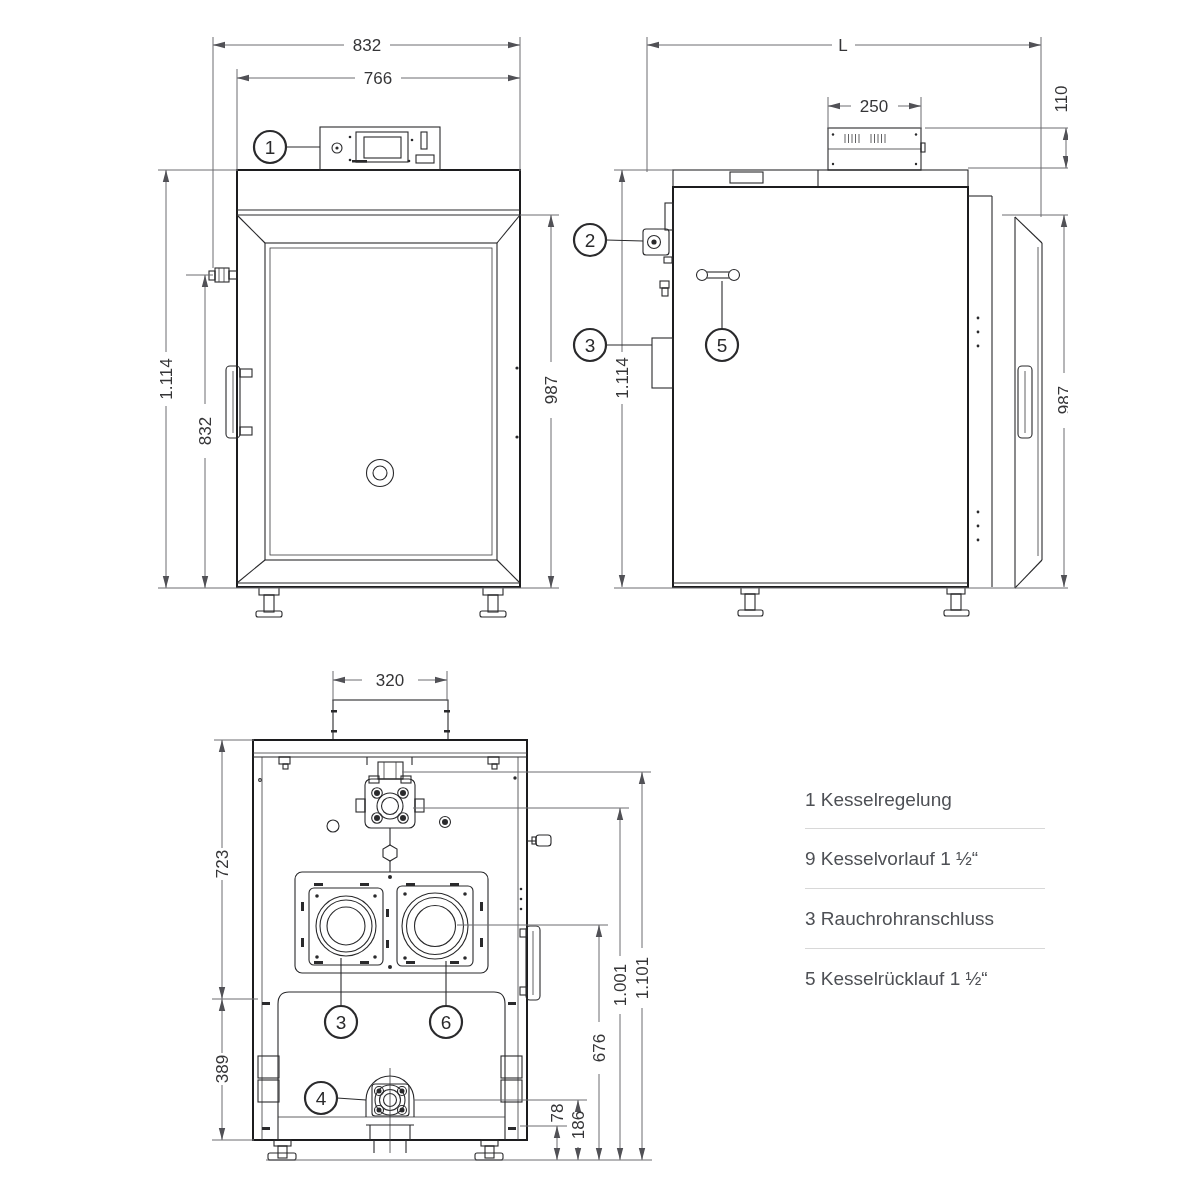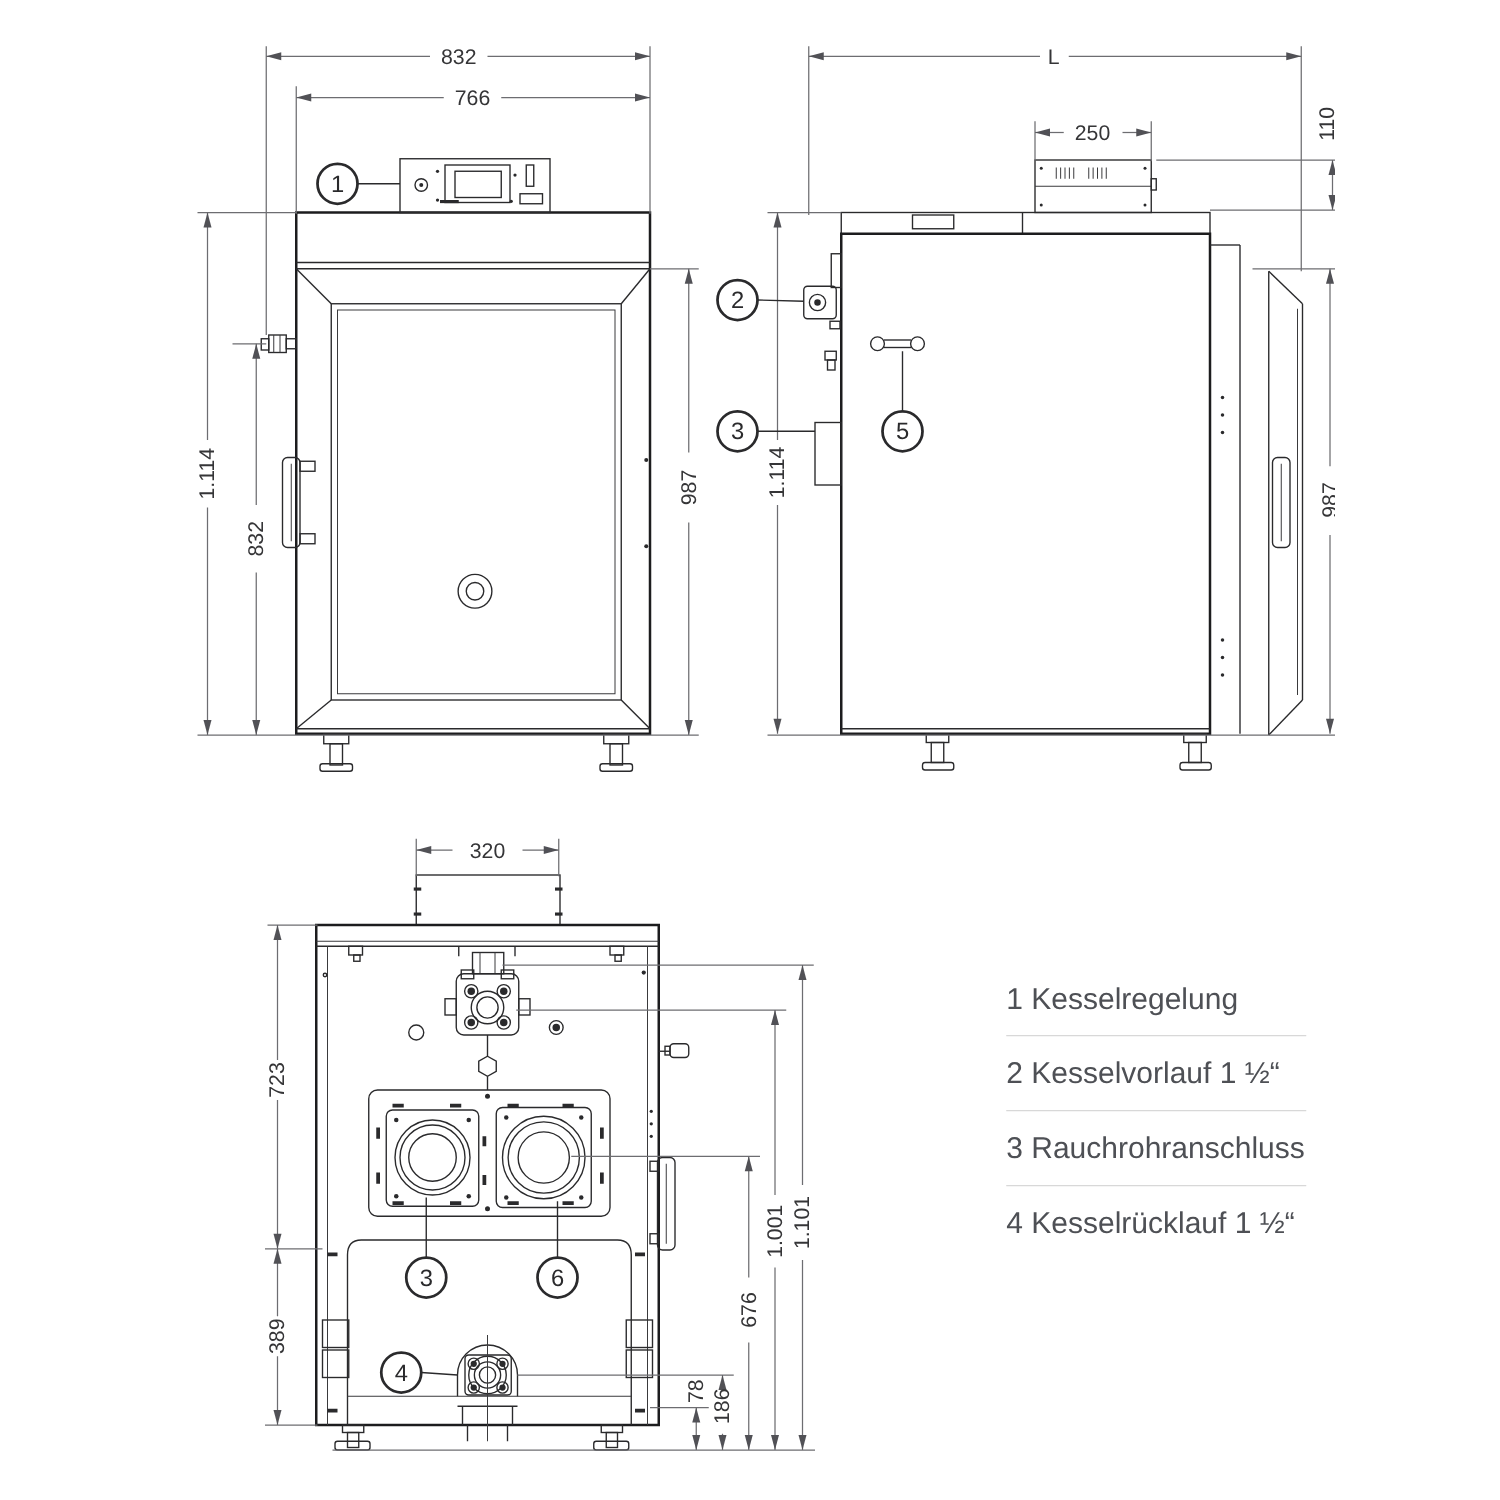--- a/index.html
+++ b/index.html
@@ -8,21 +8,21 @@
   svg{position:absolute;left:0;top:0;}
   svg .ln{stroke:#2a2a2c;stroke-width:1.1;fill:none;}
   svg .thk{stroke:#1c1c1e;stroke-width:2;fill:none;}
   svg .thin{stroke:#3a3a3c;stroke-width:0.8;fill:none;}
   svg .dim{stroke:#6d6d71;stroke-width:1;fill:none;}
   svg .fil{fill:#2a2a2c;stroke:none;}
   svg text{font-family:"Liberation Sans",sans-serif;}
   svg .dtx{fill:#353537;font-size:17px;text-anchor:middle;}
   svg .cotx{fill:#2a2a2c;font-size:19px;text-anchor:middle;}
   svg .cocirc{stroke:#2a2a2c;stroke-width:2.2;fill:#fff;}
-  .legend{position:absolute;left:805px;top:789px;width:240px;color:#4e5055;font-size:24px;}
+  .legend{position:absolute;left:805px;top:789px;width:240px;color:#4e5055;font-size:19px;}
   .legend ul{list-style:none;margin:0;padding:0;}
   .legend li{box-sizing:border-box;line-height:22px;}
   .legend li.first{height:40px;border-bottom:1px solid #d8d8d8;}
   .legend li.mid{height:60px;padding-top:19px;border-bottom:1px solid #d8d8d8;}
   .legend li.last{padding-top:19px;}
 </style>
 </head>
 <body>
 
 <div class="canvas">
@@ -459,18 +459,18 @@
       <line class="ln" x1="337" y1="1098" x2="366" y2="1100"></line>
       <circle class="cocirc" cx="321" cy="1098" r="16"></circle>
       <text class="cotx" x="321" y="1104.5">4</text>
     </g>
   </g>
 </svg>
 
   <div class="legend">
     <ul>
       <li class="first">1 Kesselregelung</li>
-      <li class="mid">2 Kesselvorlauf 1 ½“</li>
+      <li class="mid">9 Kesselvorlauf 1 ½“</li>
       <li class="mid">3 Rauchrohranschluss</li>
-      <li class="last">4 Kesselrücklauf 1 ½“</li>
+      <li class="last">5 Kesselrücklauf 1 ½“</li>
     </ul>
   </div>
 </div>
 
 </body></html>

